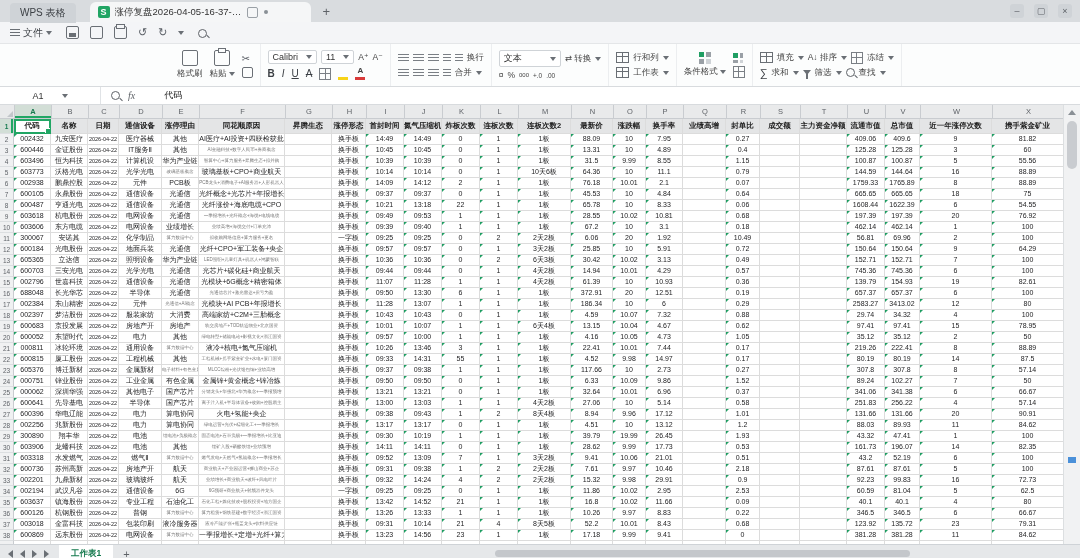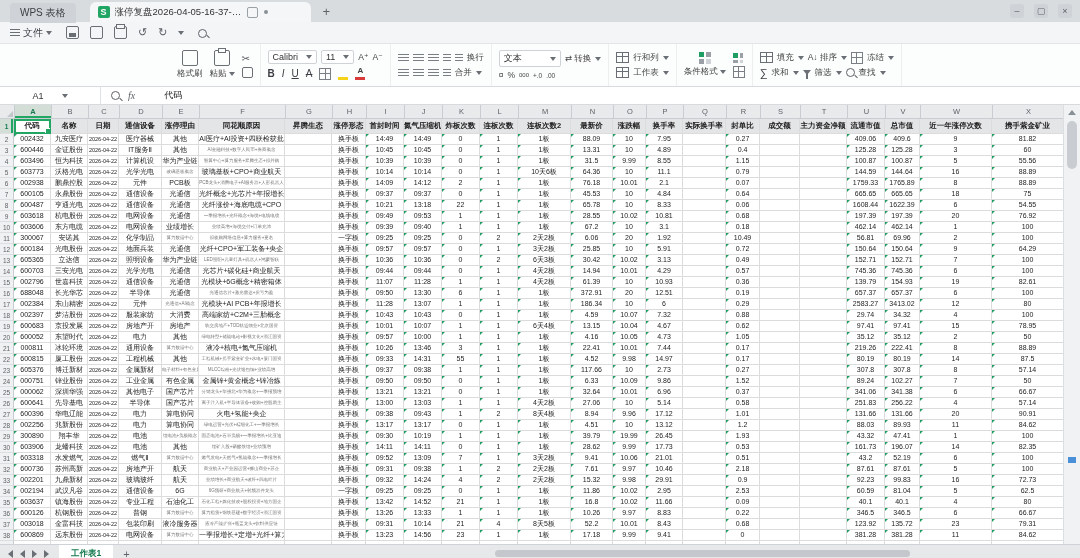--- a/index.html
+++ b/index.html
@@ -343,21 +343,21 @@
         <div class="c" style="width: 47px;">昇腾生态</div>
         <div class="c" style="width: 34px;">涨停形态</div>
         <div class="c" style="width: 38px;">首封时间</div>
         <div class="c" style="width: 38px;">氮气压缩机</div>
         <div class="c" style="width: 38px;">炸板次数</div>
         <div class="c" style="width: 38px;">连板次数</div>
         <div class="c" style="width: 53px;">连板次数2</div>
         <div class="c" style="width: 42px;">最新价</div>
         <div class="c" style="width: 33px;">涨跌幅</div>
         <div class="c" style="width: 37px;">换手率</div>
-        <div class="c" style="width: 43px;">实际换手率</div>
+        <div class="c" style="width: 43px;">业绩高增</div>
         <div class="c" style="width: 34px;">封单比</div>
         <div class="c" style="width: 40px;">成交额</div>
         <div class="c" style="width: 47px;">主力资金净额</div>
         <div class="c" style="width: 38px; text-align: center;">流通市值</div>
         <div class="c" style="width: 35px;">总市值</div>
         <div class="c" style="width: 72px;">近一年涨停次数</div>
         <div class="c" style="width: 72px;">携手紫金矿业</div>
       </div>
       <div class="row">
         <div class="gut">2</div>

